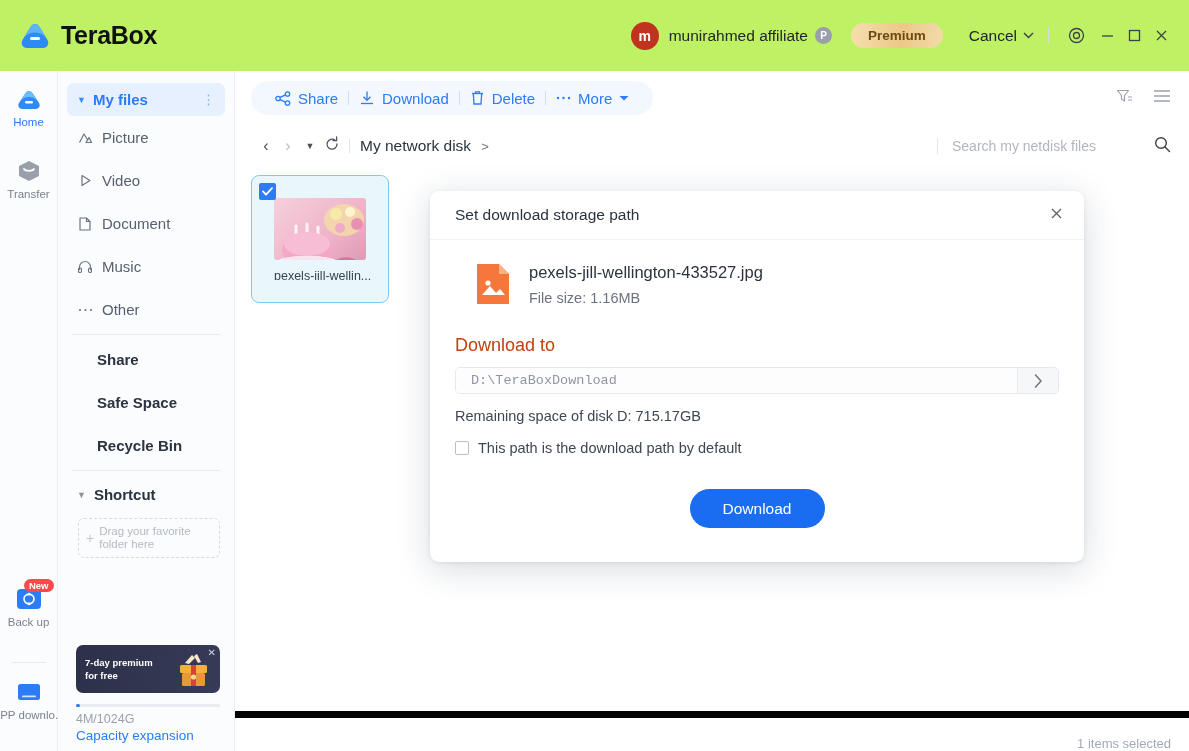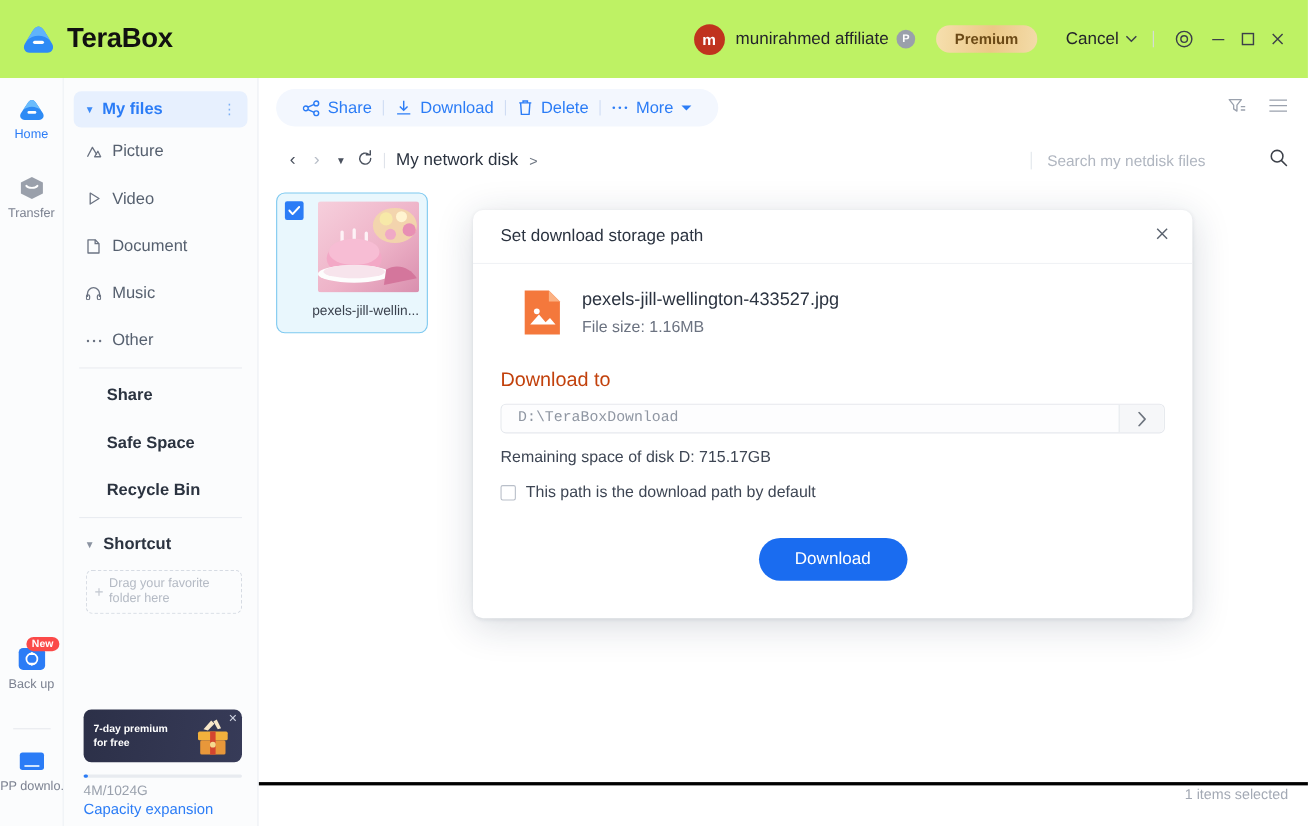--- a/index.html
+++ b/index.html
@@ -154,34 +154,34 @@
     border: none; outline: none; background: transparent;
     font-size: 14px; color: #6c7280; width: 190px; text-align: left;
     font-family: "Liberation Sans", sans-serif;
   }
   .search-input::placeholder { color: #b0b6c0; }
 
   .filearea { flex: 1; padding: 8px 0 0 16px; position: relative; min-height: 0; }
   .filecard {
     width: 138px; height: 128px; border-radius: 8px;
     border: 1px solid #7ec9f0; background: #e9f7fd;
-    padding: 7px; position: relative;
-    display: flex; flex-direction: column; align-items: flex-end;
+    padding: 22px; position: relative;
+    display: flex; flex-direction: column; align-items: flex-start;
   }
   .thumb { width: 92px; height: 83px; border-radius: 3px; overflow: hidden; position: relative; }
   .fname { font-size: 12.5px; color: #3b424e; margin-top: 9px; max-width: 128px; text-align: center;
     overflow: hidden; white-space: nowrap; }
   .check {
     position: absolute; left: 7px; top: 7px;
     width: 17px; height: 17px; background: #2b7cf6; border-radius: 2px;
     display: flex; align-items: center; justify-content: center; z-index: 3;
   }
   .statusbar {
-    height: 40px; flex: 0 0 40px; border-top: 3px solid #000000;
-    display: flex; align-items: flex-start; justify-content: flex-end;
+    height: 40px; flex: 0 0 40px; border-top: 7px solid #000000;
+    display: flex; align-items: flex-end; justify-content: flex-end;
     padding-right: 18px; font-size: 13px; color: #a3a9b4;
   }
 
   
   .modal {
     position: absolute; left: 430px; top: 191px;
     width: 654px; background: #fff;
     border-radius: 9px;
     box-shadow: 0 7px 34px rgba(24,40,70,.17), 0 1px 4px rgba(24,40,70,.09);
     z-index: 50; overflow: hidden;

